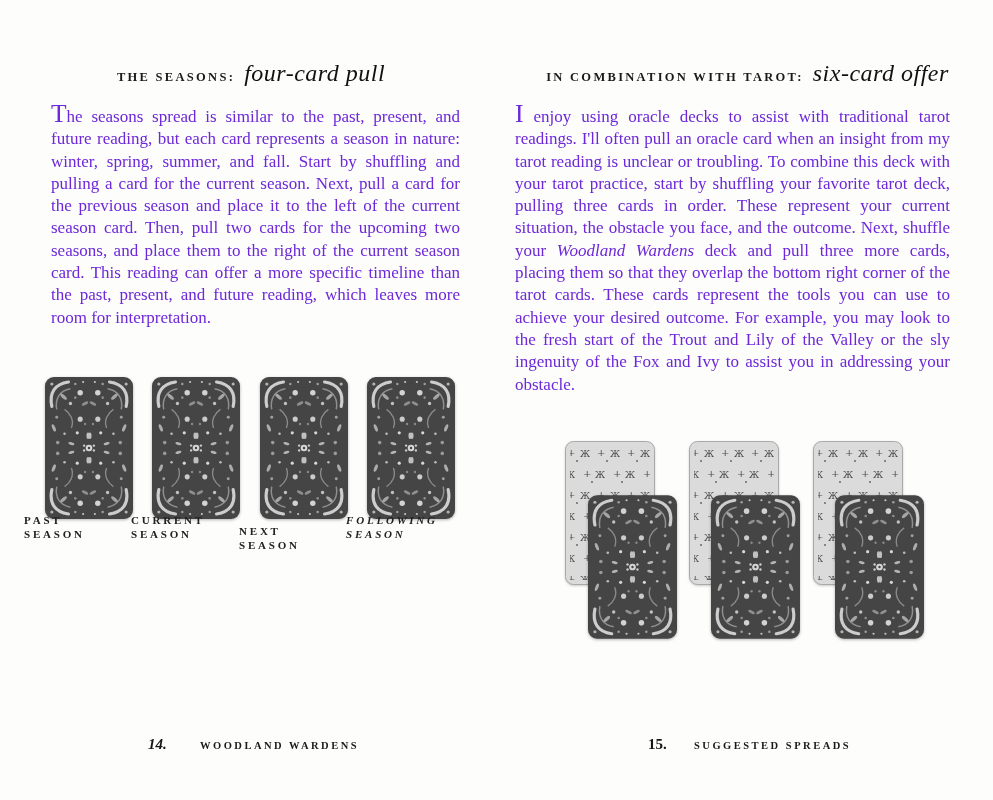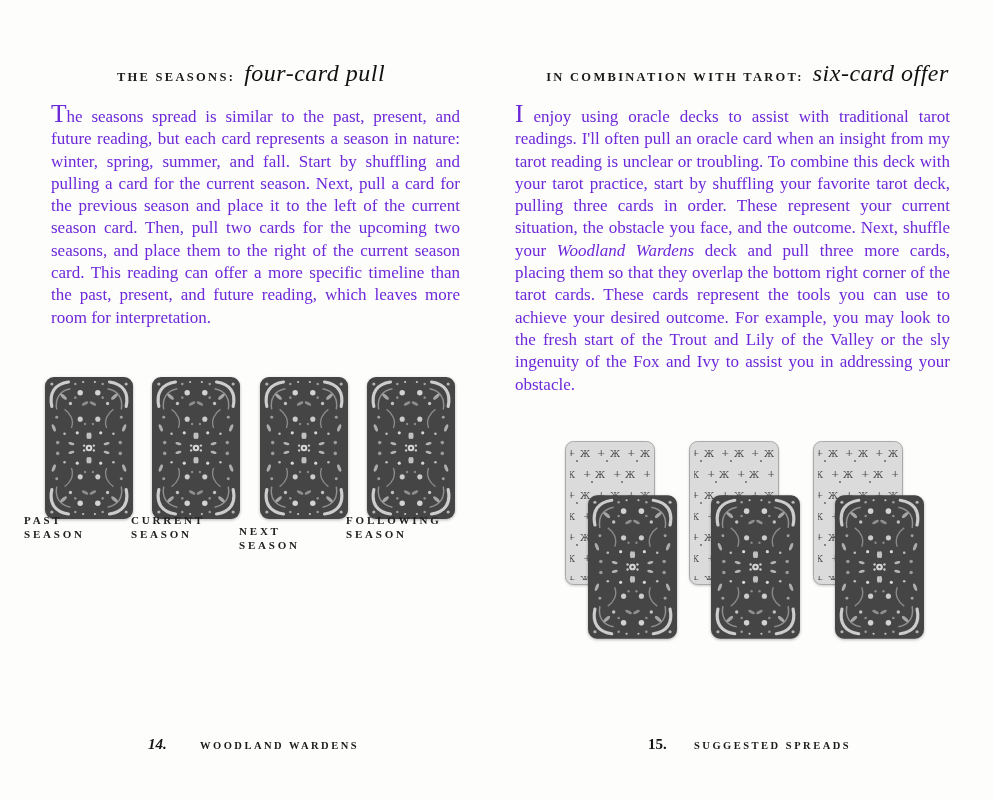--- a/index.html
+++ b/index.html
@@ -142,21 +142,21 @@
     <span>SEASON</span>
   </div>
   <div class="card-label" style="left:131px;">
     <span>CURRENT</span><br>
     <span>SEASON</span>
   </div>
   <div class="card-label" style="left:239px;margin-top:11px;">
     <span>NEXT</span><br>
     <span>SEASON</span>
   </div>
-  <div class="card-label" style="left:346px;">
+  <div class="card-label" style="left:346px;font-style:italic;">
     <span>FOLLOWING</span><br>
     <span>SEASON</span>
   </div>
 
   <div class="page-footer">
     <span class="page-number">14.</span>
     <span class="footer-label">WOODLAND WARDENS</span>
   </div>
 </div>
 

